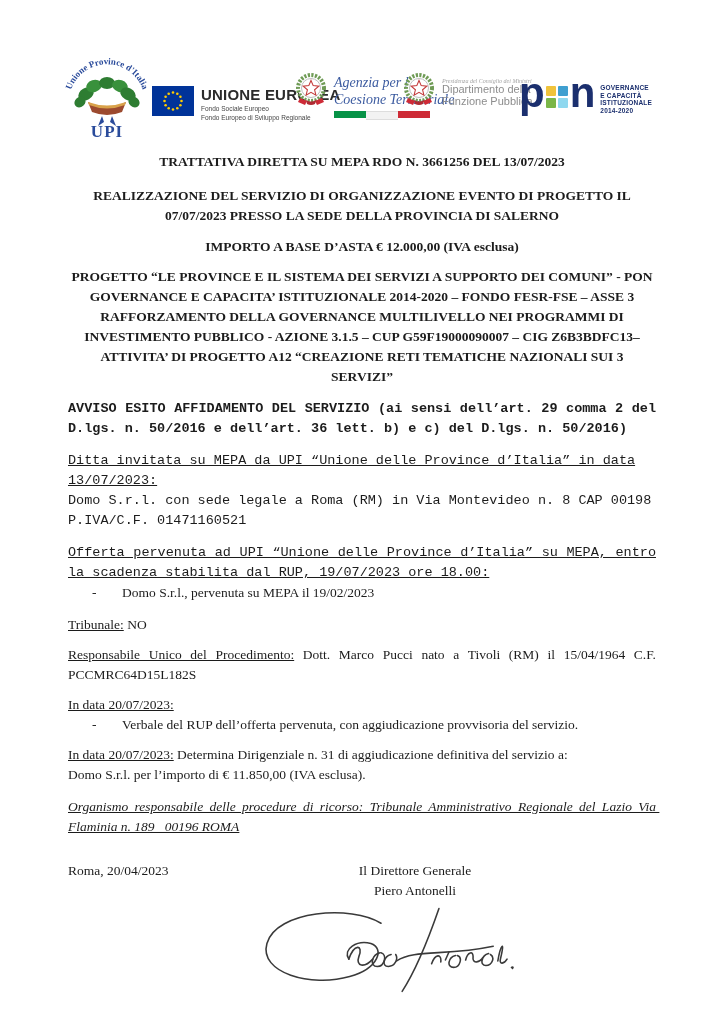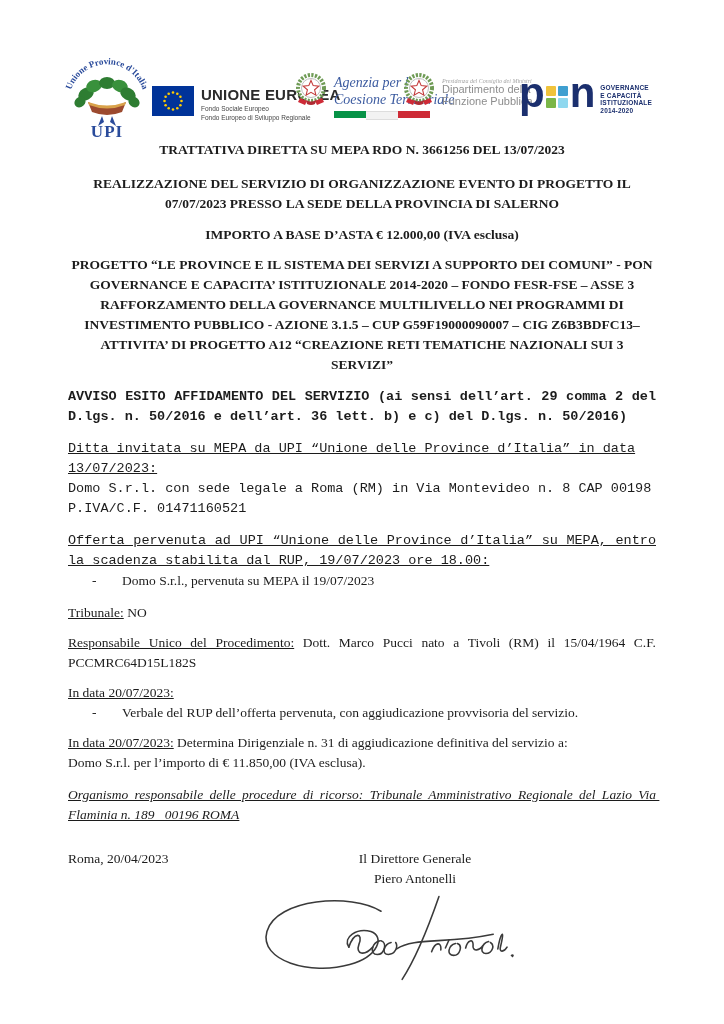--- a/index.html
+++ b/index.html
@@ -32,21 +32,21 @@
   .pon-p{transform:translateY(-4px);}
   .pon-n{transform:translateY(-4px);}
   .pon-grid{display:grid;grid-template-columns:10px 10px;grid-template-rows:10px 10px;
             gap:2px;margin:4px 2px 0 2px;}
   .pon-sq{width:10px;height:10px;border-radius:1px;}
   .sq-tl{background:#f0c33c;} .sq-tr{background:#3f9fd0;} .sq-bl{background:#7ab648;} .sq-br{background:#8fd8ef;}
   .pon-side{margin-left:6px;margin-top:2px;font-family:"Liberation Sans",sans-serif;
             font-weight:bold;color:#1b2f6e;font-size:6.5px;line-height:7.5px;letter-spacing:.2px;}
 
   
-  .content{position:absolute;left:68px;top:140px;width:588px;font-size:13.5px;line-height:20px;}
+  .content{position:absolute;left:68px;top:152px;width:588px;font-size:13.5px;line-height:20px;}
   p{margin:0;}
   .b{font-weight:bold;}
   .ctr{text-align:center;}
   .just{text-align:justify;}
   .ul{text-decoration:underline;}
   .it{font-style:italic;}
   .pre{white-space:pre-wrap;}
   .mt14{margin-top:14px;} .mt11{margin-top:11px;} .mt10{margin-top:10px;}
   .mt6{margin-top:12px;font-family:Liberation Mono, monospace;} .mt12{margin-top:12px;} .mt24{margin-top:24px;}
   .dash-item{display:flex;padding-left:24px;}
@@ -181,21 +181,21 @@
     <p class="b ctr mt10">PROGETTO “LE PROVINCE E IL SISTEMA DEI SERVIZI A SUPPORTO DEI COMUNI” - PON GOVERNANCE E CAPACITA’ ISTITUZIONALE 2014-2020 – FONDO FESR-FSE – ASSE 3 RAFFORZAMENTO DELLA GOVERNANCE MULTILIVELLO NEI PROGRAMMI DI INVESTIMENTO PUBBLICO - AZIONE 3.1.5 – CUP G59F19000090007 – CIG Z6B3BDFC13– ATTIVITA’ DI PROGETTO A12 “CREAZIONE RETI TEMATICHE NAZIONALI SUI 3 SERVIZI”</p>
 
     <p class="b just mt6">AVVISO ESITO AFFIDAMENTO DEL SERVIZIO (ai sensi dell’art. 29 comma 2 del D.lgs. n. 50/2016 e dell’art. 36 lett. b) e c) del D.lgs. n. 50/2016)</p>
 
     <p class="mt6"><span class="ul">Ditta invitata su MEPA da UPI “Unione delle Province d’Italia” in data 13/07/2023:</span><br>
       <span>Domo S.r.l. con sede legale a Roma (RM) in Via Montevideo n. 8 CAP 00198 P.IVA/C.F. 01471160521</span></p>
 
     <p class="just mt6"><span class="ul">Offerta pervenuta ad UPI “Unione delle Province d’Italia” su MEPA, entro la scadenza stabilita dal RUP, 19/07/2023 ore 18.00:</span></p>
     <div class="dash-item">
       <span class="dash">-</span>
-      <span>Domo S.r.l., pervenuta su MEPA il 19/07/2023</span>
+      <span>Domo S.r.l., pervenuta su MEPA il 19/02/2023</span>
     </div>
 
     <p class="mt12"><span class="ul">Tribunale:</span><span class="pre"> NO</span></p>
 
     <p class="just mt10"><span class="ul">Responsabile Unico del Procedimento:</span><span class="pre"> Dott. Marco Pucci nato a Tivoli (RM) il 15/04/1964 C.F. PCCMRC64D15L182S</span></p>
 
     <p class="mt10"><span class="ul">In data 20/07/2023:</span></p>
     <div class="dash-item">
       <span class="dash">-</span>
       <span>Verbale del RUP dell’offerta pervenuta, con aggiudicazione provvisoria del servizio.</span>

